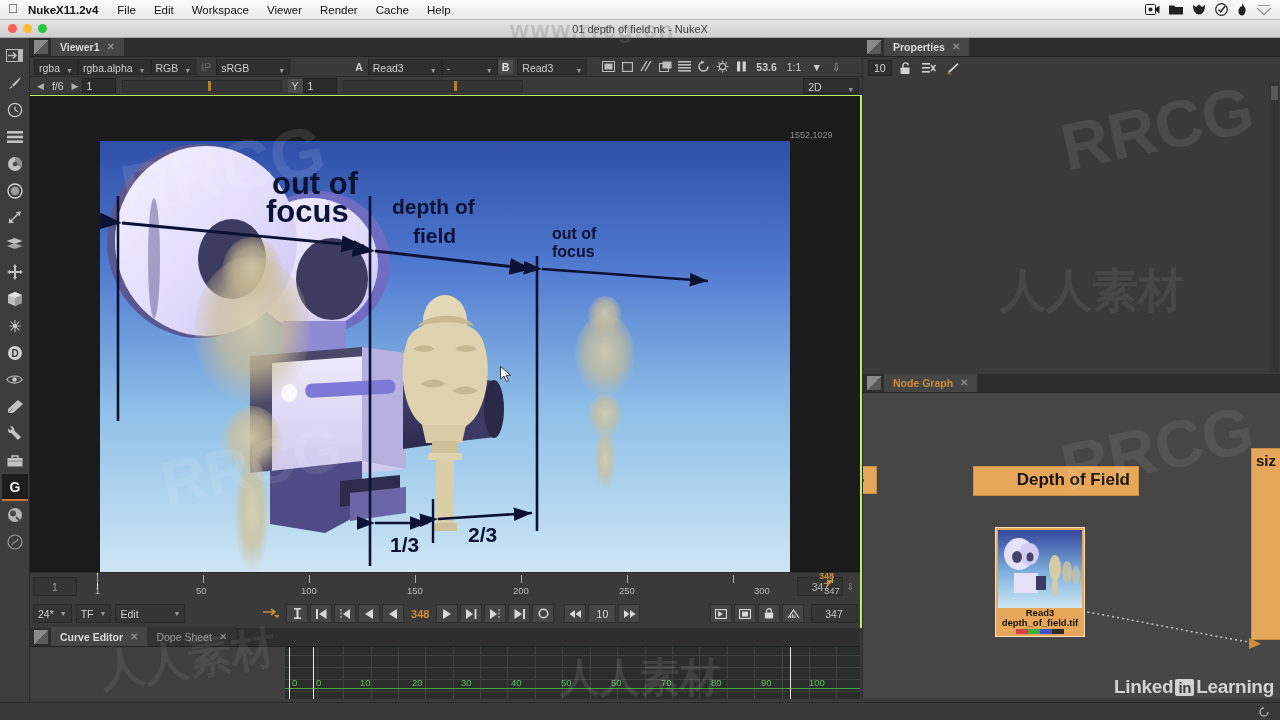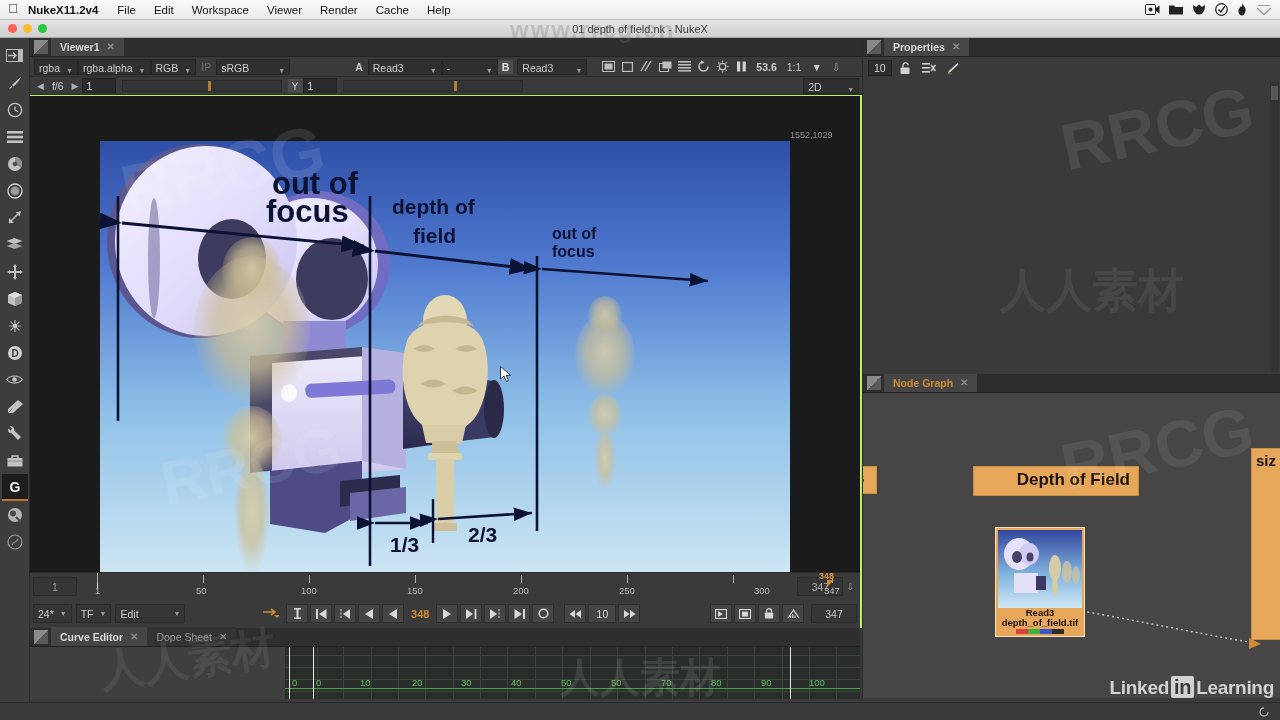--- a/index.html
+++ b/index.html
@@ -157,21 +157,21 @@
 
   
   #botbar { position:absolute; left:0; top:702px; width:1280px; height:18px; background:#3a3a3a; border-top:1px solid #2c2c2c;}
   .locstat { position:absolute; right:34px; top:2px; font-size:10px; color:#cfcfcf; white-space:nowrap;}
   .offbadge { background:#b2322c; color:#f2d4d2; font-size:8px; padding:0 4px; margin-left:6px; border-radius:1px; letter-spacing:.5px;}
 
   
   .wm { position:absolute; pointer-events:none; user-select:none; font-weight:bold; color:rgba(255,255,255,0.13);}
   .wm2 { position:absolute; pointer-events:none; user-select:none; font-weight:bold; color:rgba(255,255,255,0.10);}
   .lil { position:absolute; right:6px; top:676px; font-size:19px; color:#d2d2d2; font-weight:bold; letter-spacing:-0.3px; z-index:35;}
-  .lil .box { background:#d2d2d2; color:#3a3a3a; padding:0 3px; border-radius:2px; margin:0 2px; font-size:20px;}
+  .lil .box { background:#d2d2d2; color:#3a3a3a; padding:0 3px; border-radius:2px; margin:0 2px; font-size:15px;}
 </style>
 </head>
 <body>
 
 <div id="app">
 
   <div class="macbar">
     <div class="apple"></div>
     <div class="appname">NukeX11.2v4</div>
     <div class="mi">File</div>

